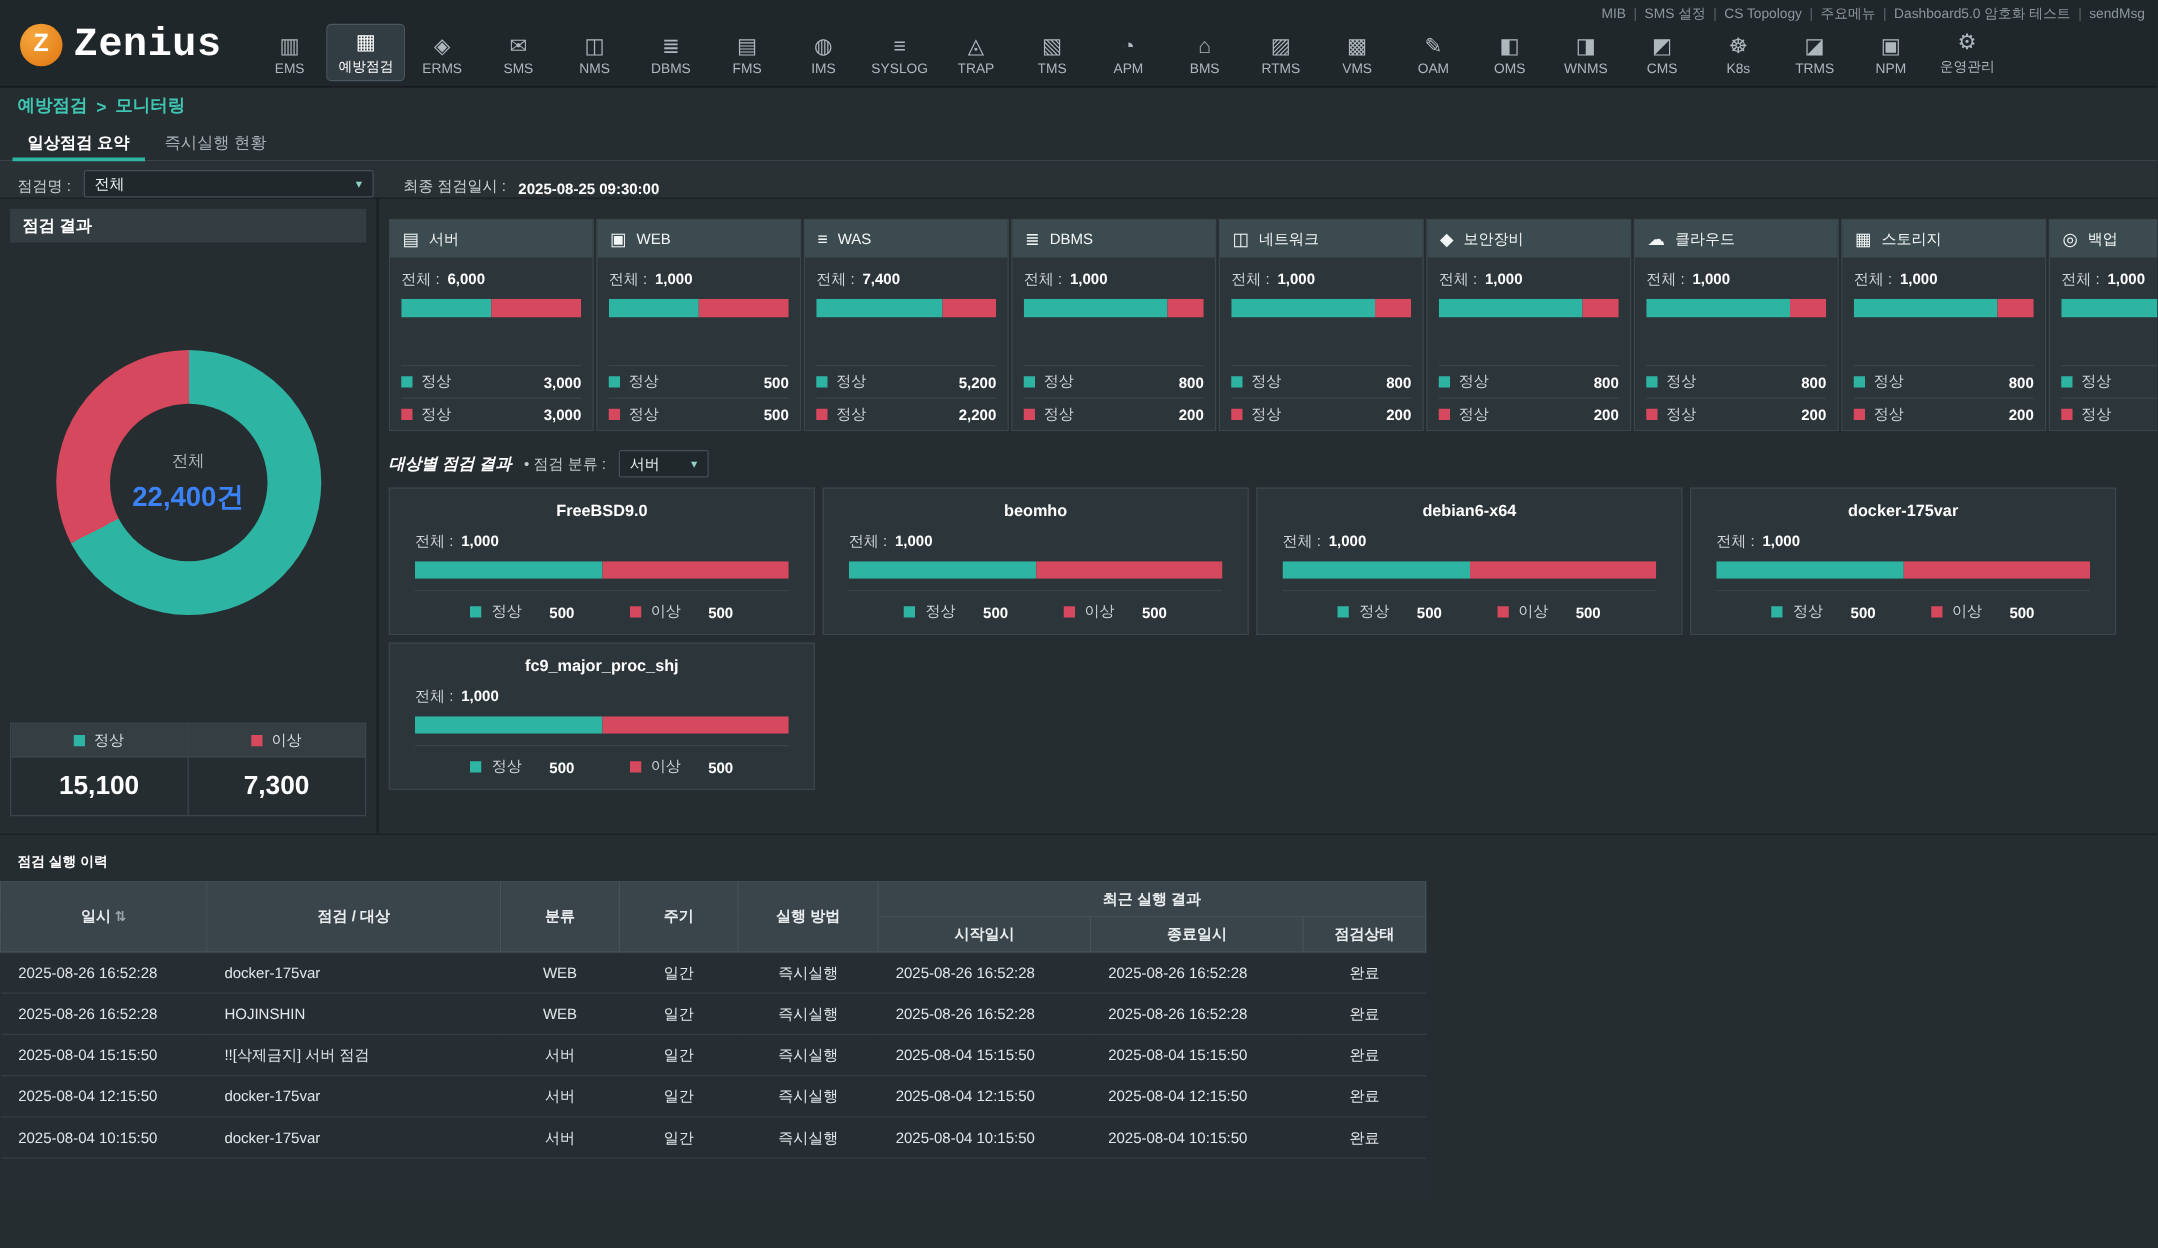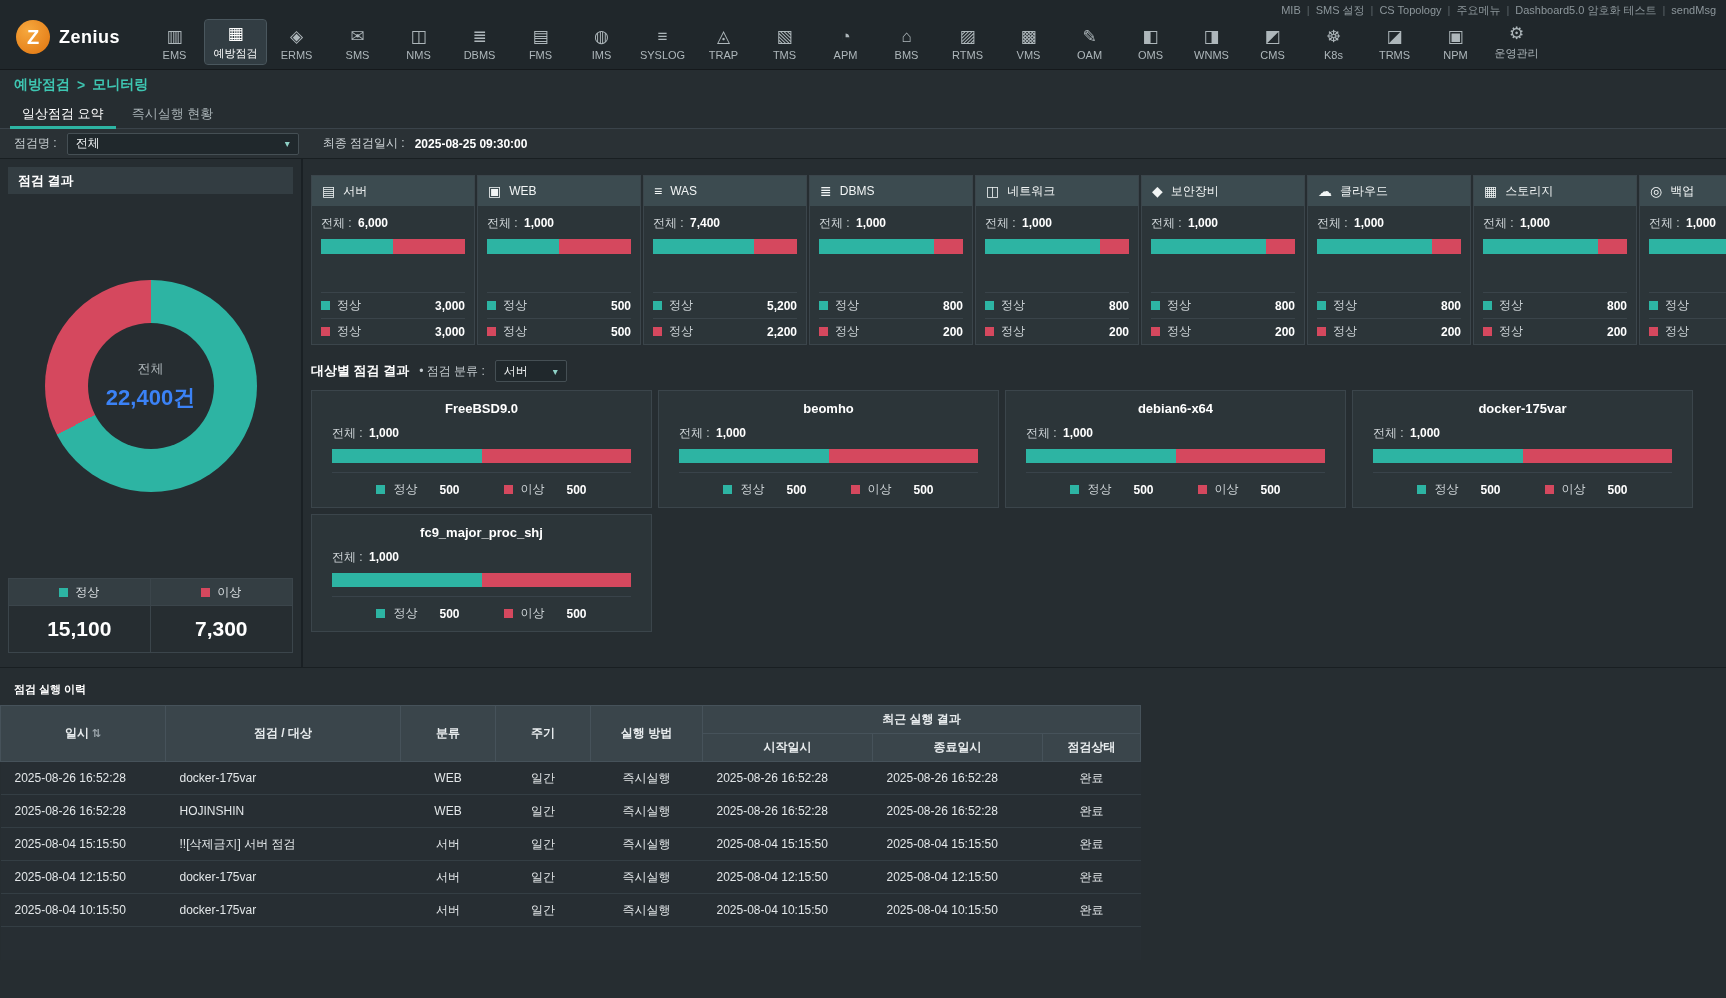--- a/index.html
+++ b/index.html
@@ -9,37 +9,37 @@
   
   .topbar { height:70px; background:#20272b; border-bottom:1px solid #15191c; position:relative;
     display:flex; align-items:flex-end; }
   .utility { position:absolute; top:3px; right:10px; font-size:11px; color:#8c969b; white-space:nowrap; }
   .utility .sep { margin:0 6px; color:#5a6468; }
   .utility .u-link { cursor:pointer; }
   .logo { display:flex; align-items:center; gap:9px; padding:0 18px 15px 16px; }
   .logo-circle { width:34px; height:34px; border-radius:50%;
     background:radial-gradient(circle at 35% 30%, #f6a83e, #e0740f);
     display:flex; align-items:center; justify-content:center; font-weight:bold; font-size:20px; color:#fff; }
-  .logo-text { font-size:18px; font-weight:bold; color:#fff; letter-spacing:.5px; }
+  .logo-text { font-size:32px; font-weight:bold; color:#fff; letter-spacing:.5px;font-family:Liberation Mono, monospace; }
   .menu { display:flex; align-items:flex-end; padding-bottom:5px; margin-left:6px; }
   .menu-item { width:61px; display:flex; flex-direction:column; align-items:center; gap:2px;
     color:#aeb7bb; cursor:pointer; padding:4px 0 3px; border-radius:3px; }
   .menu-item .mi-icon { font-size:17px; line-height:20px; height:20px; }
   .menu-item .mi-label { font-size:11px; white-space:nowrap; }
   .menu-item.active { color:#fff; background:#323d43; outline:1px solid #4a575e; }
 
   
   .breadcrumb { height:30px; display:flex; align-items:center; gap:7px; padding:0 14px;
     font-size:14px; font-weight:bold; color:#3ec6b2; }
   .tabs { display:flex; border-bottom:1px solid #3a434a; padding:0 8px; height:29px; }
   .tab { padding:0 14px; font-size:13px; display:flex; align-items:center; color:#a9b2b6;
     cursor:pointer; position:relative; }
-  .tab.active { color:#fff; font-weight:normal; }
+  .tab.active { color:#fff; font-weight:bold; }
   .tab.active::after { content:""; position:absolute; left:2px; right:2px; bottom:-1px; height:3px; background:#2db4a3; }
-  .filterbar { height:30px; display:flex; align-items:center; gap:10px; padding:0 14px;
+  .filterbar { height:30px; display:flex; align-items:flex-end; gap:10px; padding:0 14px;
     border-bottom:1px solid #191f22; background:#2a3135; font-size:12px; color:#c9d0d3; }
   .select { background:#20282c; border:1px solid #454f54; height:22px; display:flex; align-items:center;
     justify-content:space-between; padding:0 8px; min-width:232px; font-size:12px; color:#eef1f2;
     cursor:pointer; border-radius:2px; }
   .select.small { min-width:72px; }
   .select .chev { color:#8fd2c7; font-size:10px; margin-left:8px; }
   .lastrun-label { margin-left:14px; color:#cdd3d6; }
   .lastrun-value { font-weight:bold; color:#fff; }
 
   
@@ -75,21 +75,21 @@
   .cat-total .val { color:#fff; font-weight:bold; margin-left:3px; }
   .bar { height:15px; display:flex; margin-top:7px; overflow:hidden; }
   .bar .seg { height:100%; }
   .cat-legend { margin-top:38px; }
   .cat-row { display:flex; align-items:center; height:26px; border-top:1px solid #3a444a; font-size:12px;
     gap:7px; color:#cdd3d6; }
   .cat-row .val { margin-left:auto; font-weight:bold; color:#fff; }
 
   
   .target-header { display:flex; align-items:center; gap:10px; margin:15px 0 8px; }
-  .target-title { font-size:13px; font-weight:bold; color:#fff; }
+  .target-title { font-size:13px; font-weight:bold; color:#fff;font-style:italic; }
   .target-filter-label { font-size:12px; color:#c3cace; }
   .target-grid { display:grid; grid-template-columns:repeat(4,341px); gap:6px; align-content:start; }
   .target-card { border:1px solid #3b454b; background:#2c3539; padding:8px 20px 9px; }
   .target-name { text-align:center; font-size:13px; font-weight:bold; color:#fff; margin:2px 0 9px; }
   .target-card .bar { height:14px; }
   .target-legend { display:flex; justify-content:center; gap:44px; margin-top:9px; padding-top:8px;
     border-top:1px solid #39434a; font-size:12px; color:#cdd3d6; }
   .tl-item { display:flex; align-items:center; gap:8px; }
   .tl-item b { color:#fff; margin-left:14px; }
 

